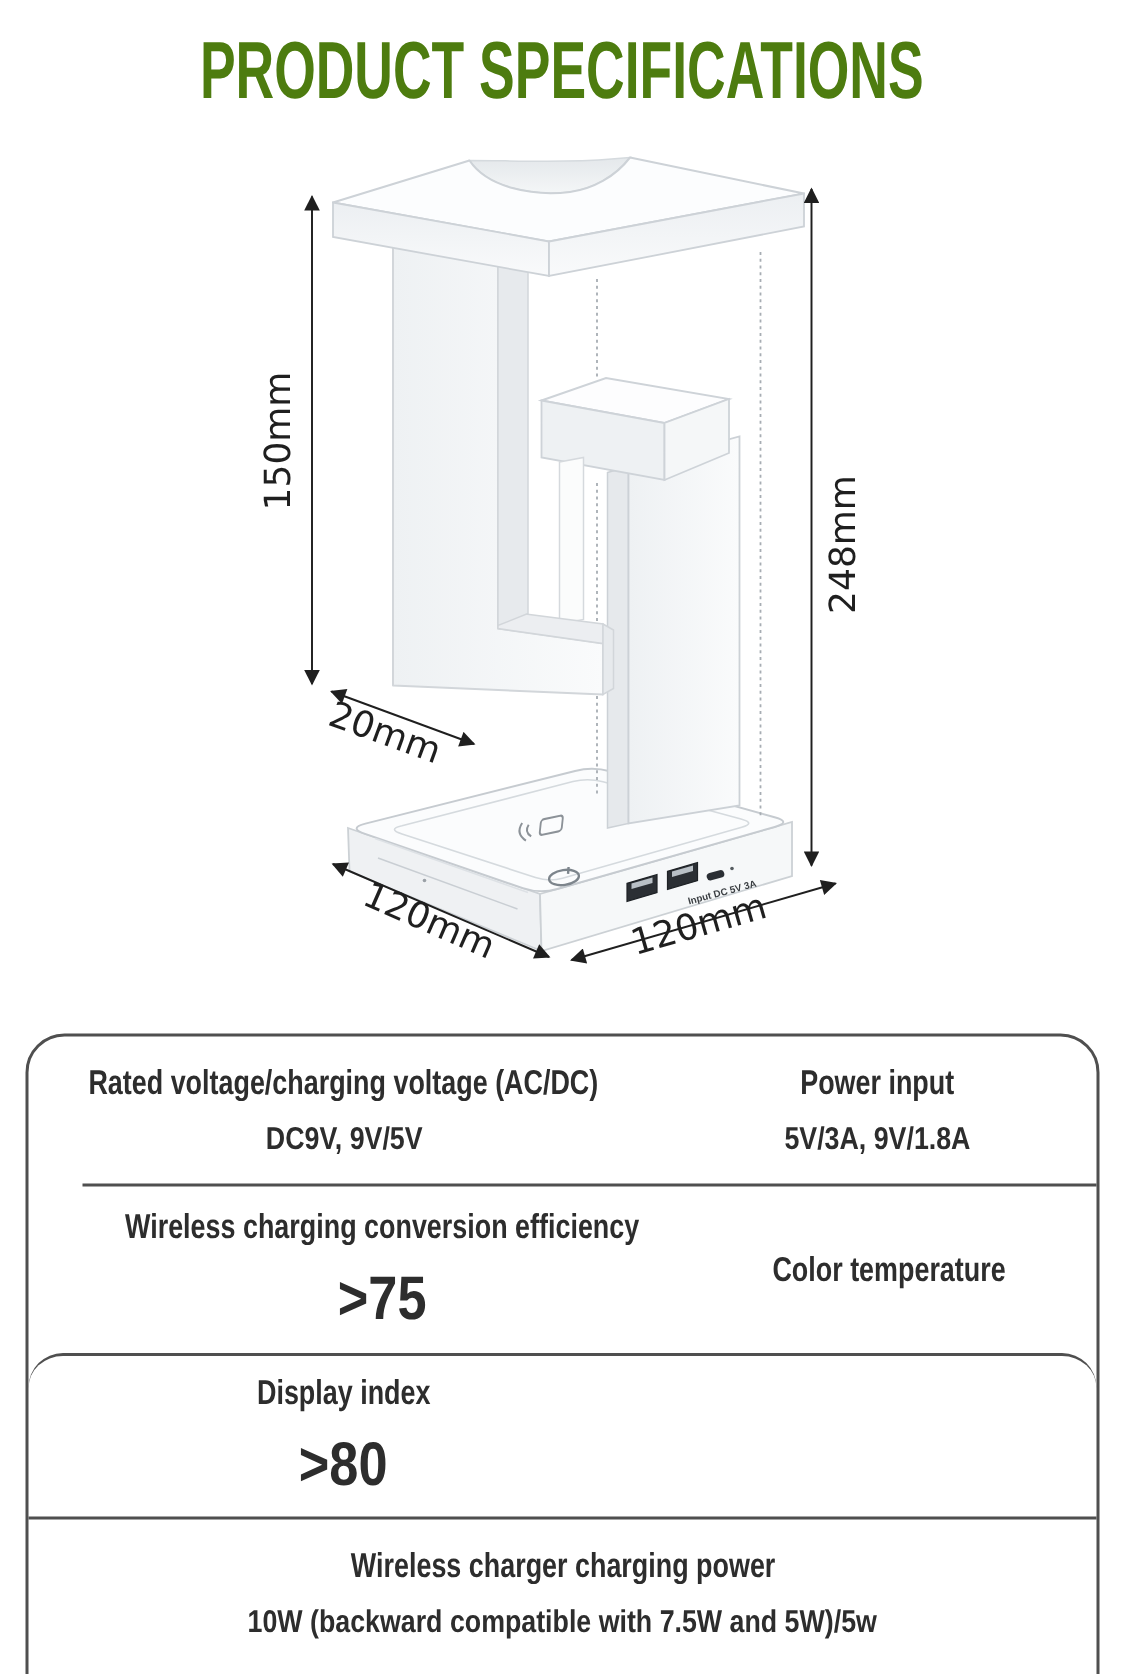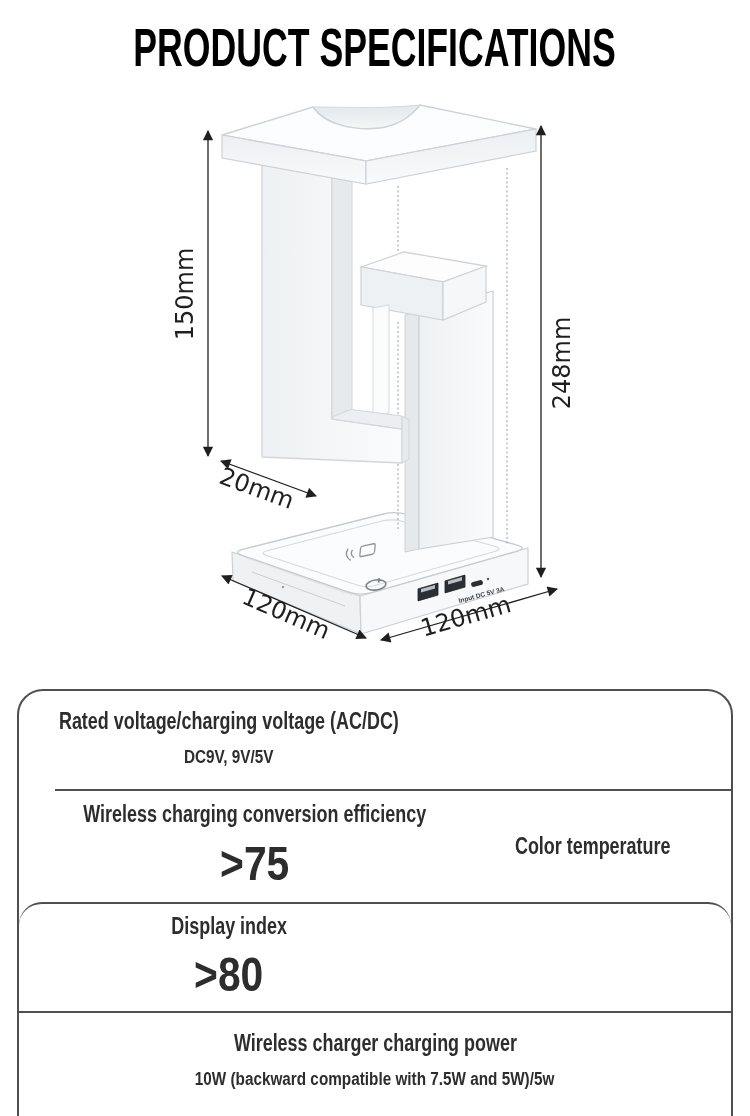--- a/index.html
+++ b/index.html
@@ -4,40 +4,40 @@
 <style>
   html,body{margin:0;padding:0;}
   body{
     width:750px;height:1116px;position:relative;overflow:hidden;
     background:#ffffff;font-family:"Liberation Sans",sans-serif;
   }
   
   .page-title{
     position:absolute;top:22px;left:0;width:750px;height:50px;
     display:flex;align-items:center;justify-content:center;
-    color:#000000;font-weight:bold;font-size:54px;white-space:nowrap;
+    color:#4d7c0f;font-weight:bold;font-size:54px;white-space:nowrap;
   }
   .page-title .squeeze{display:inline-block;transform:scaleX(0.66);}
   
   .diagram{position:absolute;top:0;left:0;}
   
   .spec-table{
     position:absolute;left:17px;top:689px;width:716px;height:470px;
     box-sizing:border-box;border:2.5px solid #4f4f4f;border-radius:26px;
     background:#ffffff;color:#2d2d2d;
   }
   .spec-row{display:grid;grid-template-columns:59% 41%;border-top:2px solid #4f4f4f;}
   .spec-row:first-child{border-top:none;}
   .spec-row.one-col{grid-template-columns:100%;}
   .r1{height:98px;} .r2{height:111px;margin-left:36px;} .r3{height:107px;border-radius:23px;} .r4{height:130px;}
   .cell{display:flex;flex-direction:column;align-items:center;justify-content:space-evenly;overflow:visible;}
   .cell.manual{justify-content:flex-start;}
   .lbl{font-weight:bold;font-size:23px;line-height:1.1;white-space:nowrap;}
-  .val{font-weight:bold;font-size:18px;line-height:1.1;white-space:nowrap;}
-  .big{font-size:48px;}
+  .val{font-weight:bold;font-size:21px;line-height:1.1;white-space:nowrap;}
+  .big{font-size:41px;}
   .squeeze{display:inline-block;transform:scaleX(0.78);}
   .squeeze2{display:inline-block;transform:scaleX(0.85);}
   .cell.manual .lbl{margin-top:18px;}
   .cell.manual .val{margin-top:14px;}
 </style>
 </head>
 <body>
 
 <div class="page-title">
   <span class="squeeze">PRODUCT SPECIFICATIONS</span>
@@ -144,20 +144,24 @@
     <text transform="translate(468,624) rotate(-16)" text-anchor="middle" stroke="none">120mm</text>
   </g>
 </svg>
 
 <div class="spec-table">
   <div class="spec-row r1">
     <div class="cell manual">
       <div class="lbl"><span class="squeeze">Rated voltage/charging voltage (AC/DC)</span></div>
       <div class="val"><span class="squeeze2">DC9V, 9V/5V</span></div>
     </div>
+    <div class="cell manual">
+      <div class="lbl"><span class="squeeze">Power input</span></div>
+      <div class="val"><span class="squeeze2">5V/3A, 9V/1.8A</span></div>
+    </div>
   </div>
 
   <div class="spec-row r2">
     <div class="cell">
       <div class="lbl"><span class="squeeze">Wireless charging conversion efficiency</span></div>
       <div class="val big"><span class="squeeze2">&gt;75</span></div>
     </div>
     <div class="cell">
       <div class="lbl"><span class="squeeze">Color temperature</span></div>
     </div>

